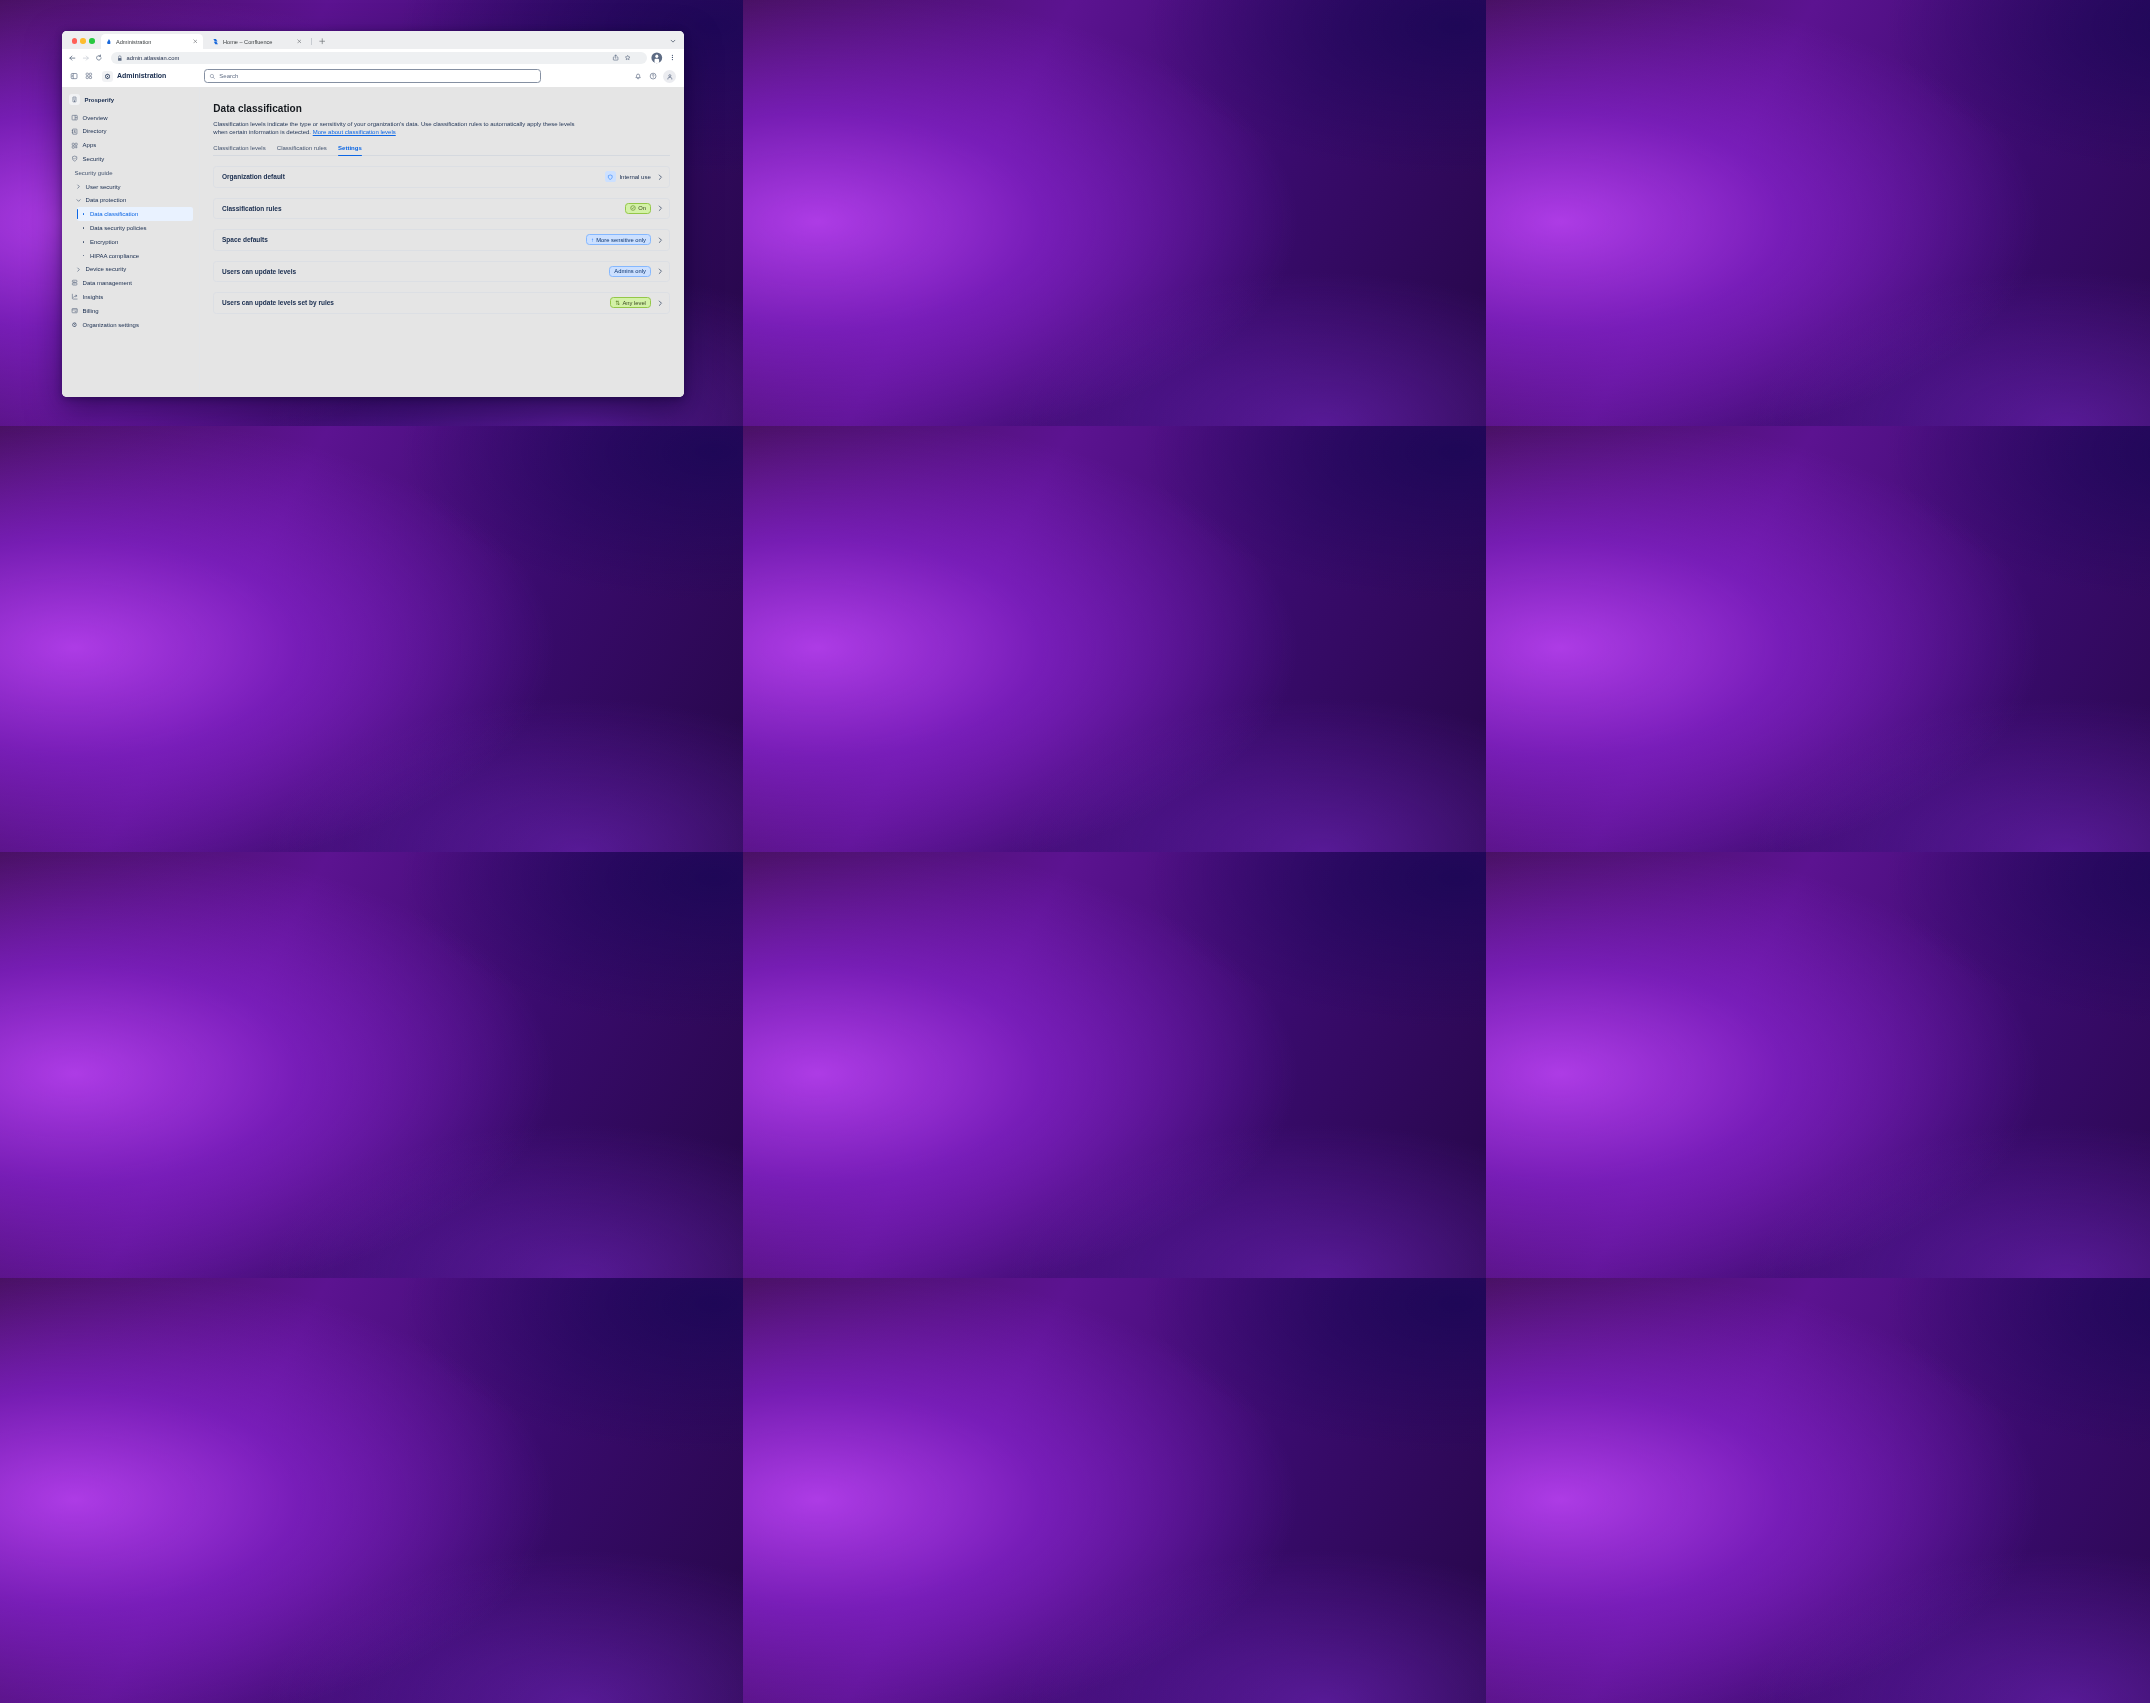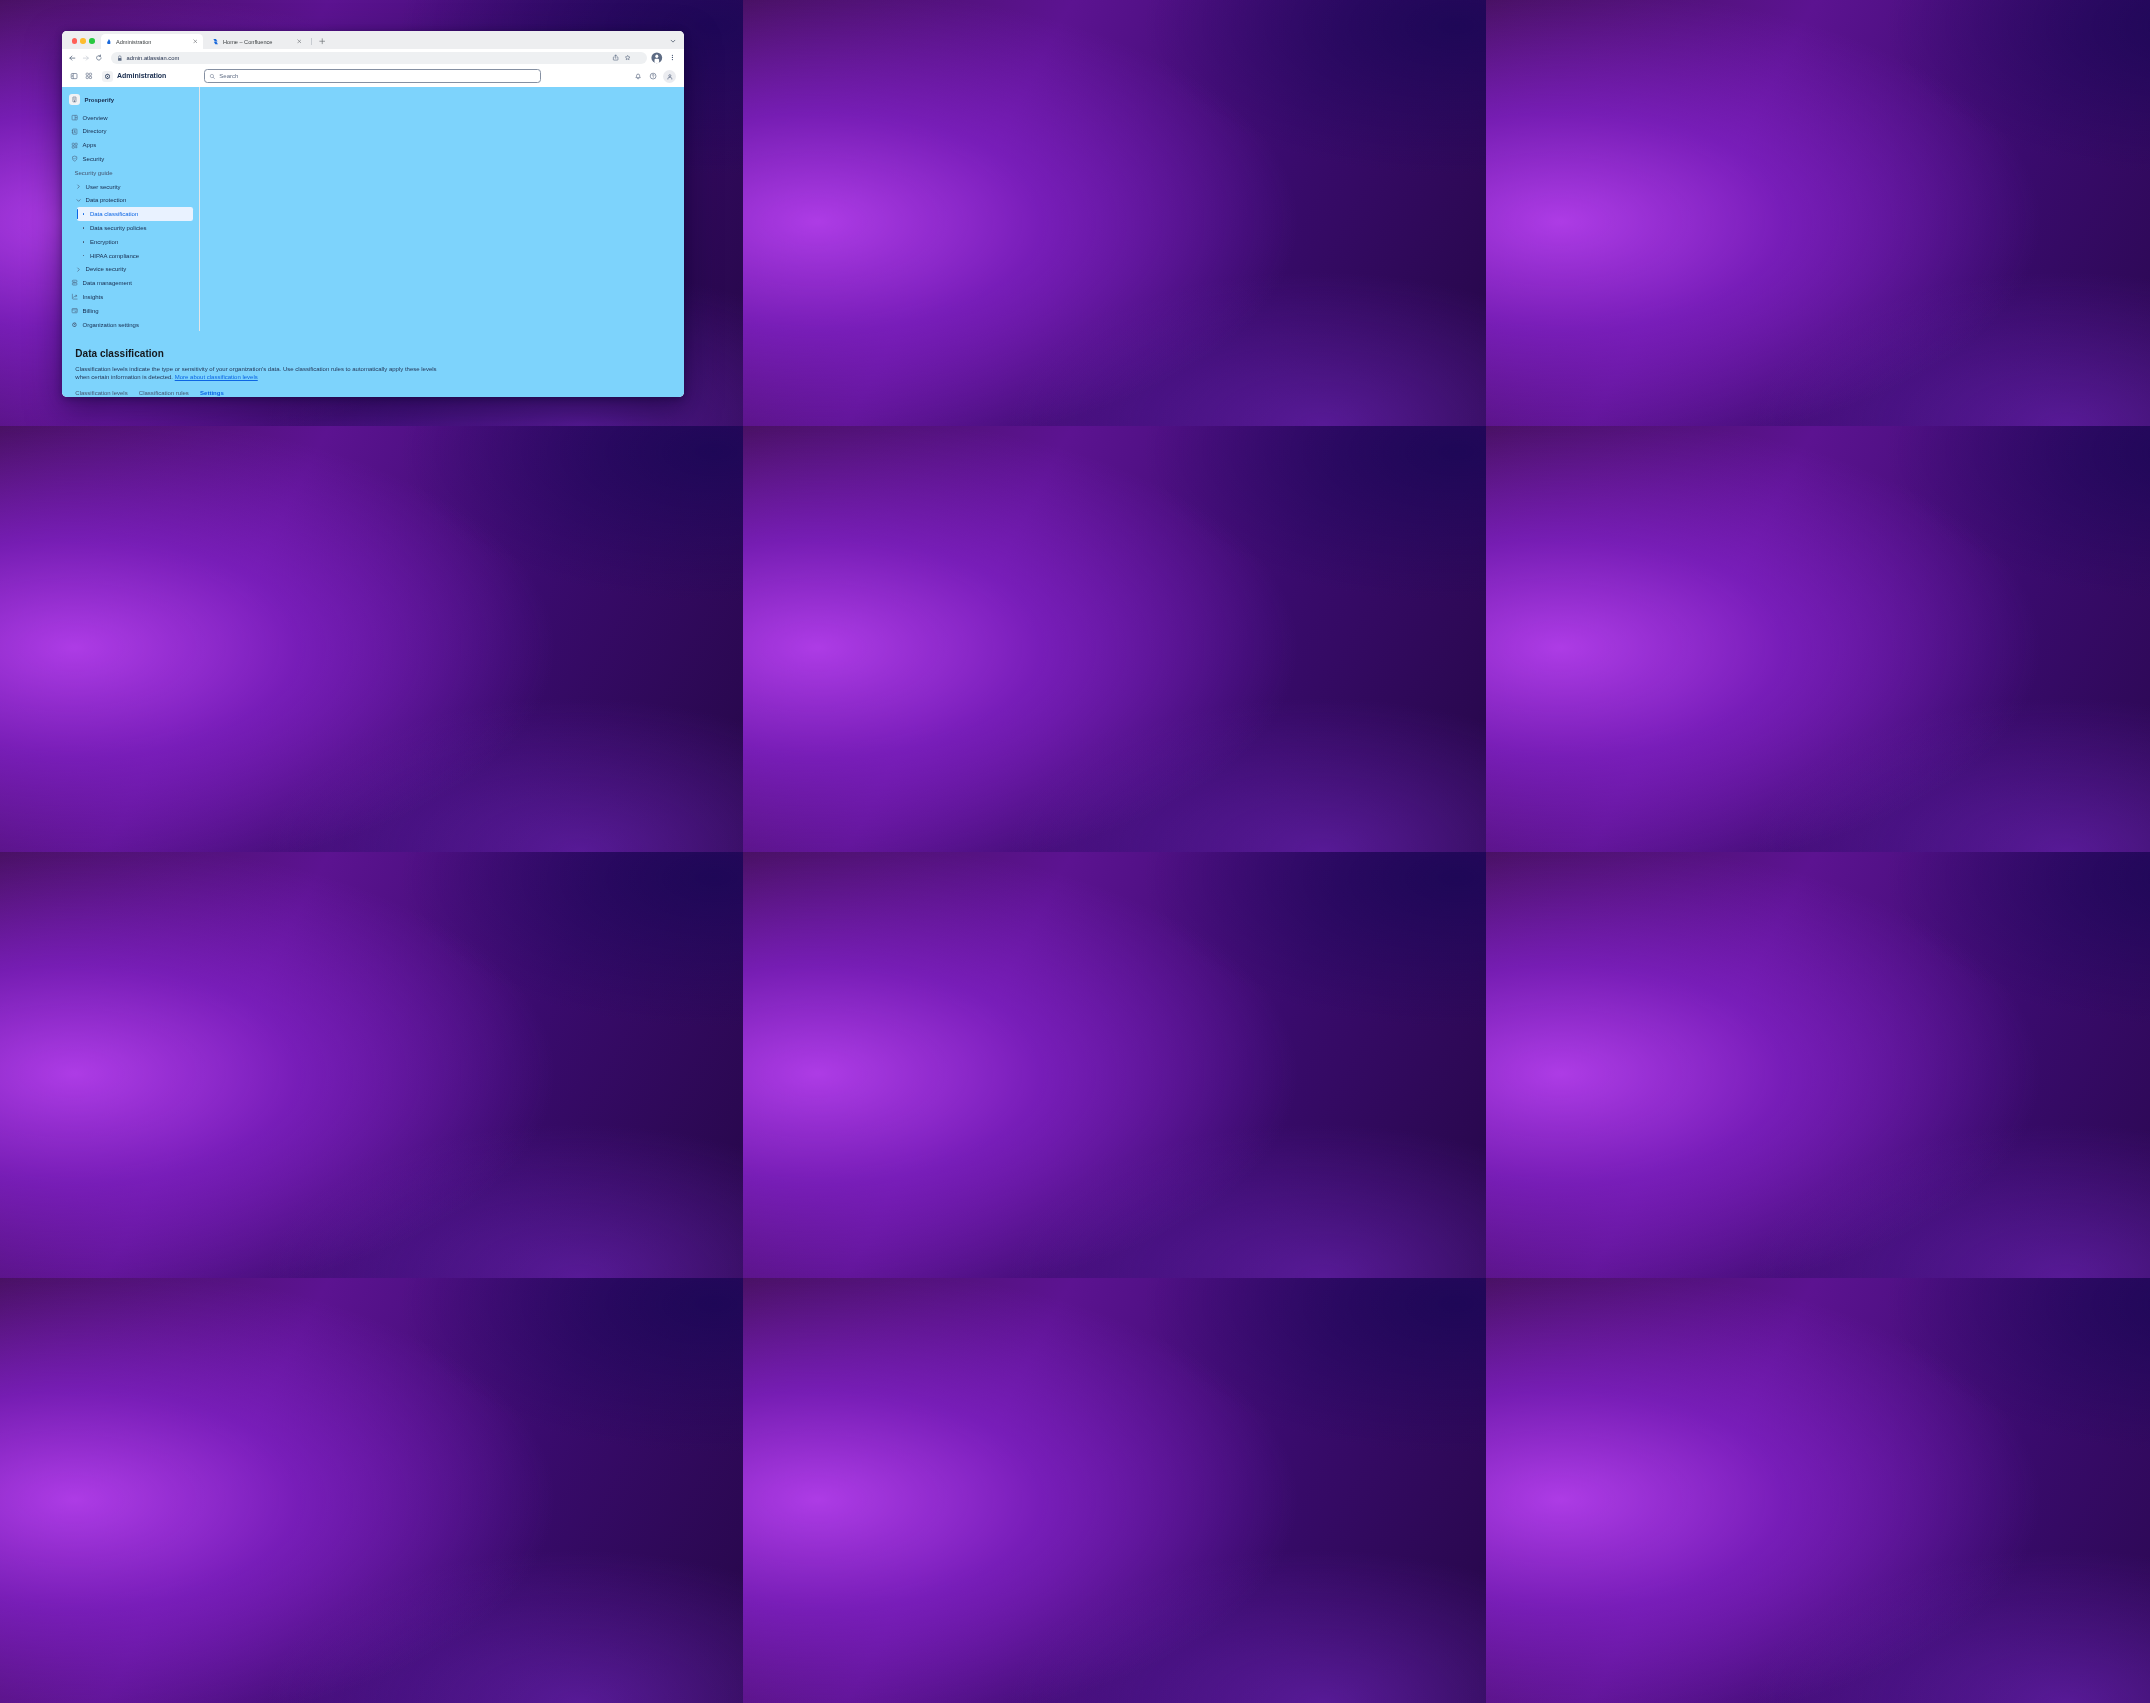--- a/index.html
+++ b/index.html
@@ -43,21 +43,21 @@
   .appbar{ height:20.6px; background:#fff; position:relative; }
   .ab-ic{ position:absolute; top:6px; width:8.6px; height:8.6px; display:flex; align-items:center; justify-content:center; }
   .gear-tile{ position:absolute; left:40px; top:4.7px; width:11.2px; height:11.2px; border-radius:3px; background:#f1f2f4; display:flex; align-items:center; justify-content:center; font-size:7.3px; color:#253858; }
   .product{ position:absolute; left:55px; top:6px; font-size:7px; font-weight:bold; color:#172b4d; }
   .search{ position:absolute; left:142px; top:3px; width:337px; height:14px; border:0.6px solid #8590a2; border-radius:3.4px; display:flex; align-items:center; padding:0 4.3px; background:#fff; }
   .search input{ border:none; outline:none; font-size:6px; color:#172b4d; margin-left:3.4px; width:100%; font-family:"Liberation Sans",sans-serif; }
   .search input::placeholder{ color:#626f86; }
   .person-circ{ position:absolute; left:601px; top:3.9px; width:13px; height:13px; border-radius:50%; background:#ebecf0; display:flex; align-items:center; justify-content:center; }
 
   
-  .bodywrap{ display:flex; height:310px; background:#7dd3fc;flex-direction:column; }
+  .bodywrap{ display:flex; height:310px; background:#e5e5e5; }
   .sidebar{ width:138px; flex:0 0 138px; border-right:0.6px solid #e3e5e8; padding-top:5.2px; font-size:6px; color:#172b4d; }
   .org-row{ height:15.5px; display:flex; align-items:center; padding-left:7.3px; margin-bottom:3.4px; }
   .org-tile{ width:11.2px; height:11.2px; border-radius:3px; background:#f1f2f4; display:flex; align-items:center; justify-content:center; margin-right:3.9px; }
   .org-label{ font-weight:bold; font-size:6px; }
   .s-item{ height:13.8px; display:flex; align-items:center; padding-left:8.6px; }
   .s-item .ic{ width:7.7px; height:7.7px; margin-right:4.3px; flex:0 0 auto; display:flex; align-items:center; justify-content:center; }
   .s-section{ height:13.8px; display:flex; align-items:center; padding-left:12.5px; color:#44546f; }
   .s-chev{ height:13.8px; display:flex; align-items:center; padding-left:13.3px; }
   .s-chev .cv{ width:5.6px; height:5.6px; margin-right:4.7px; display:flex; align-items:center; justify-content:center; }
   .s-bullet{ height:13.8px; display:flex; align-items:center; padding-left:20.6px; }

